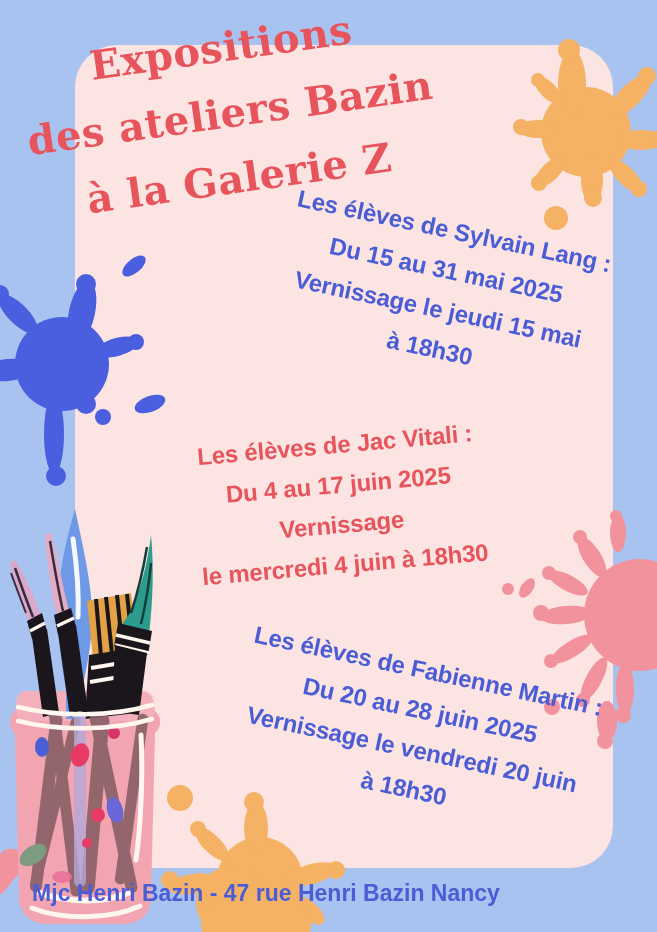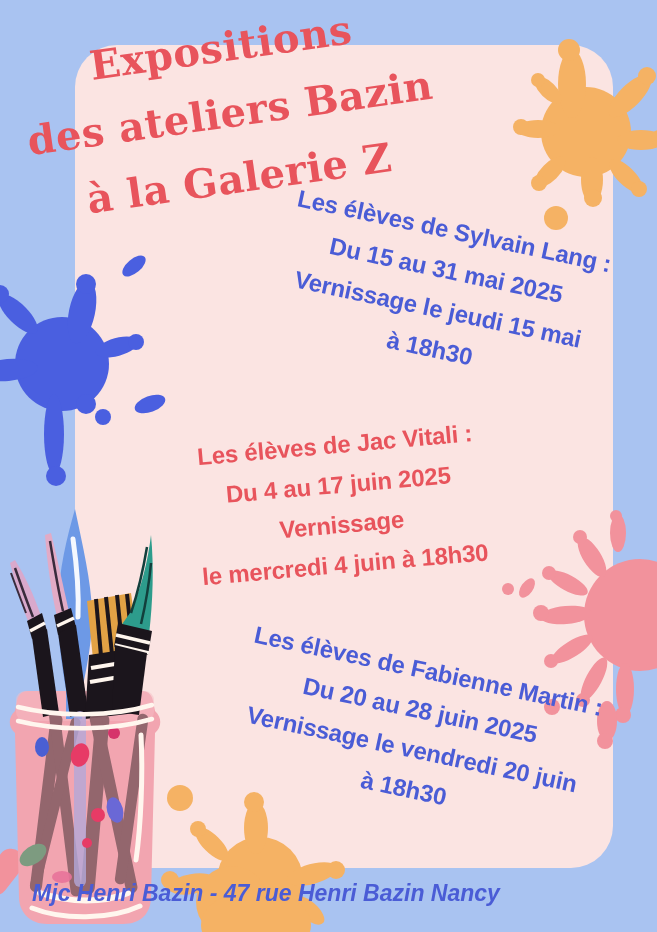--- a/index.html
+++ b/index.html
@@ -23,21 +23,21 @@
     position:absolute;z-index:4;text-align:center;
     font-weight:800;font-size:24px;line-height:40px;letter-spacing:-0.2px;
   }
   .event.blue{color:#4a5cd6;}
   .event.red{color:#e8545c;}
   #event-1{left:258px;top:210px;width:368px;transform:rotate(12deg);}
   #event-2{left:165px;top:425px;width:350px;transform:rotate(-5deg);}
   #event-3{left:216px;top:650px;width:400px;transform:rotate(12deg);}
   .footer{
     position:absolute;left:0;top:880px;width:532px;z-index:5;
-    text-align:center;color:#4a5cd6;font-weight:800;font-size:23px;font-style:italic;
+    text-align:center;color:#4a5cd6;font-weight:800;font-size:23px;
   }
   .splat{position:absolute;z-index:2;}
   #splat-orange-top{left:498px;top:26px;}
   #splat-blue-left{left:-18px;top:252px;}
   #splat-pink-right{left:494px;top:503px;}
   #splat-orange-bottom{left:156px;top:780px;}
   #pink-sliver{
     position:absolute;left:-10px;top:846px;width:26px;height:52px;
     background:#f2929c;border-radius:13px;transform:rotate(38deg);z-index:2;
   }

